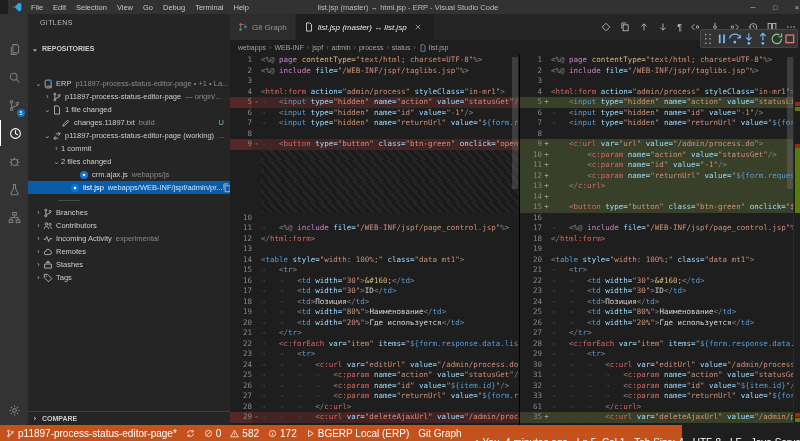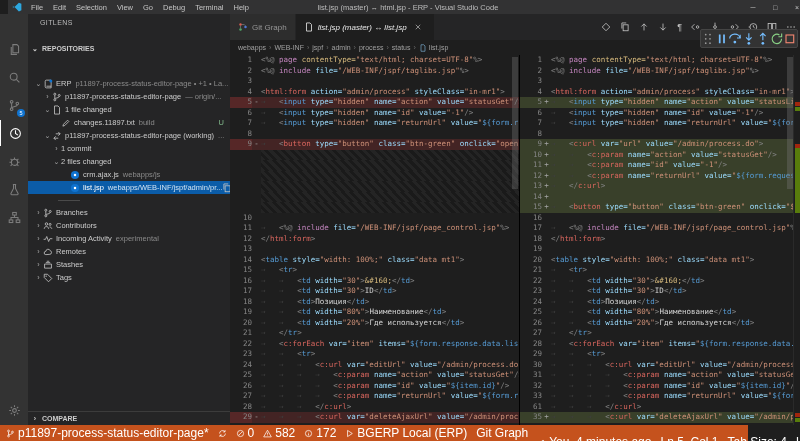--- a/index.html
+++ b/index.html
@@ -58,21 +58,21 @@
   .crow.fill .cd{background:repeating-linear-gradient(45deg,#242424 0 3px,#1a1a1a 3px 6px);}
   .g{color:#808080}.kw{color:#c586c0}.en{color:#d7ba7d}.s{color:#ce9178}.at{color:#9cdcfe}
   .el{color:#569cd6}.tg{color:#569cd6}.ct{color:#d9665e}.tx{color:#d4d4d4}.pn{color:#808080}.ws{color:#3e3e3e}
   .scroll-slider{position:absolute;top:2px;width:6px;height:132px;background:rgba(121,121,121,0.35);}
   #ruler{left:793px;top:55px;width:7px;height:370px;background:#1e1e1e;border-left:1px solid #2a2a2a;}
   .rmark{position:absolute;left:1px;width:5px;height:4px;}
   
   #debugbar{left:700px;top:29px;width:96px;height:17px;background:#333333;border:1px solid #454545;display:flex;align-items:center;justify-content:space-around;border-radius:2px;z-index:5;}
   #debugbar .ic{width:10px;height:10px;}
   
-  #statusbar{left:0;top:425px;width:748px;height:16px;background:#c5521d;color:#ffffff;display:flex;align-items:center;font-size:12px;}
+  #statusbar{left:0;top:425px;width:682px;height:16px;background:#c5521d;color:#ffffff;display:flex;align-items:center;font-size:10px;}
   .sb-item{display:flex;align-items:center;gap:3px;margin-right:9px;white-space:nowrap;}
   .sb-item .ic{width:9px;height:9px;}
   #sb-left{display:flex;align-items:center;padding-left:6px;}
   #sb-right{display:flex;align-items:center;margin-left:auto;padding-right:6px;margin-top:18px;}
   .ic svg{width:100%;height:100%;display:block;}
 </style>
 </head>
 <body>
 
 <div id="app">
@@ -225,21 +225,21 @@
           <span class="desc">...</span>
         </div>
         <div class="trow" style="padding-left:24px">
           <span class="tw">›</span>
           <span class="lbl">1 commit</span>
         </div>
         <div class="trow" style="padding-left:24px">
           <span class="tw">⌄</span>
           <span class="lbl">2 files changed</span>
         </div>
-        <div class="trow" style="padding-left:33px">
+        <div class="trow" style="padding-left:42px">
           <span class="tw"></span>
           <span class="ic">
             <svg viewBox="0 0 16 16">
               <circle cx="8" cy="8" r="6.5" fill="#1073cf"></circle>
               <circle cx="8" cy="8" r="2" fill="#fff"></circle>
             </svg>
           </span>
           <span class="lbl">crm.ajax.js</span>
           <span class="desc">webapps/js</span>
         </div>

